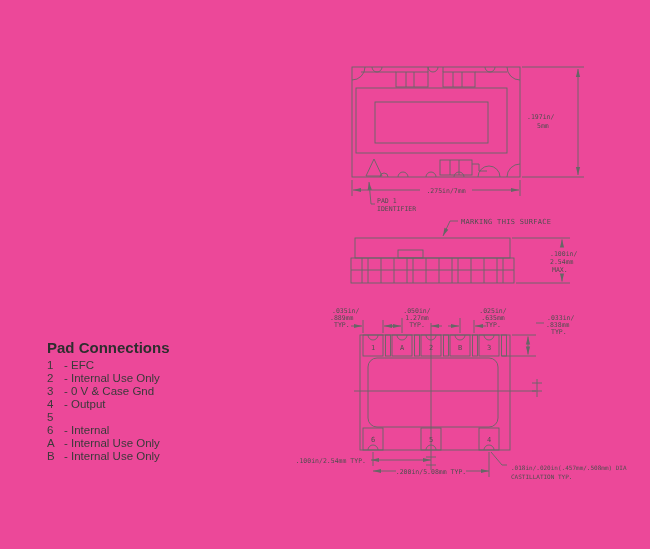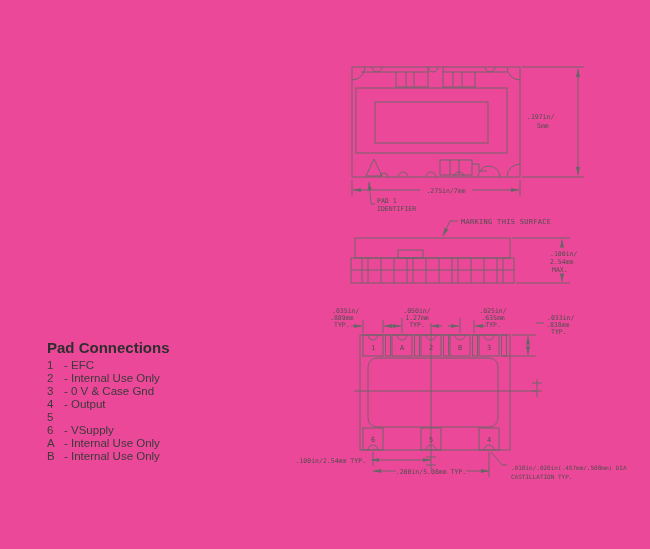--- a/index.html
+++ b/index.html
@@ -242,21 +242,21 @@
     </div>
     <div class="pc-row">
       <span class="pc-pin">4</span>
       <span class="pc-desc">- Output</span>
     </div>
     <div class="pc-row">
       <span class="pc-pin">5</span>
     </div>
     <div class="pc-row">
       <span class="pc-pin">6</span>
-      <span class="pc-desc">- VSupply</span>
+      <span class="pc-desc">- Internal</span>
     </div>
     <div class="pc-row">
       <span class="pc-pin">A</span>
       <span class="pc-desc">- Internal Use Only</span>
     </div>
     <div class="pc-row">
       <span class="pc-pin">B</span>
       <span class="pc-desc">- Internal Use Only</span>
     </div>
   </div>

